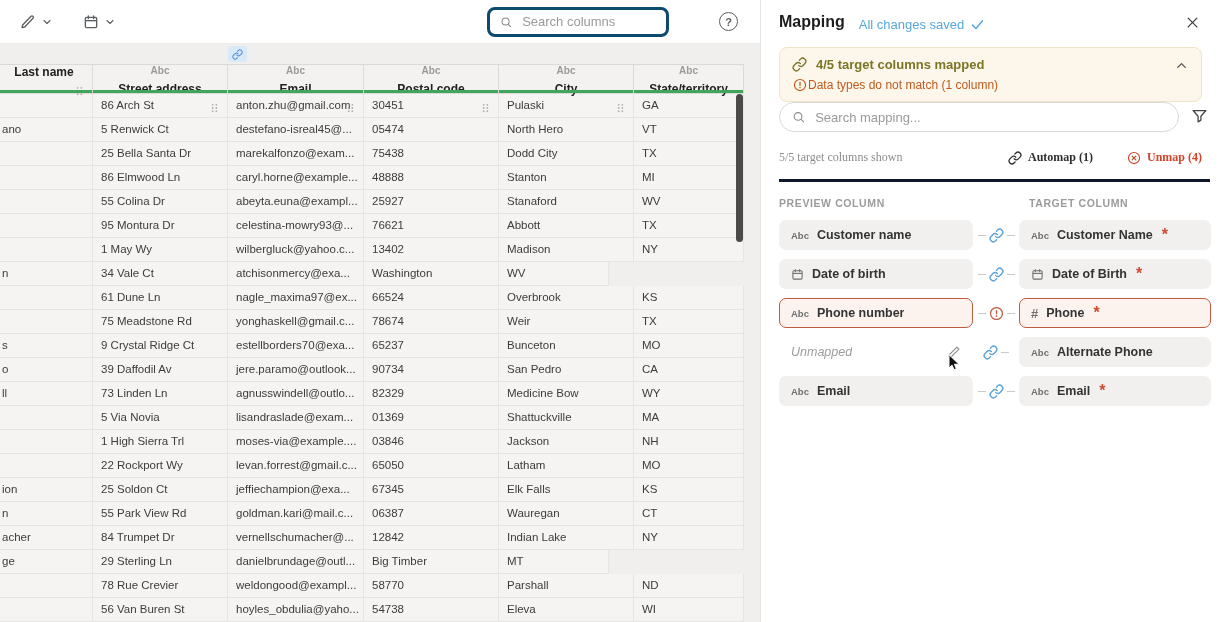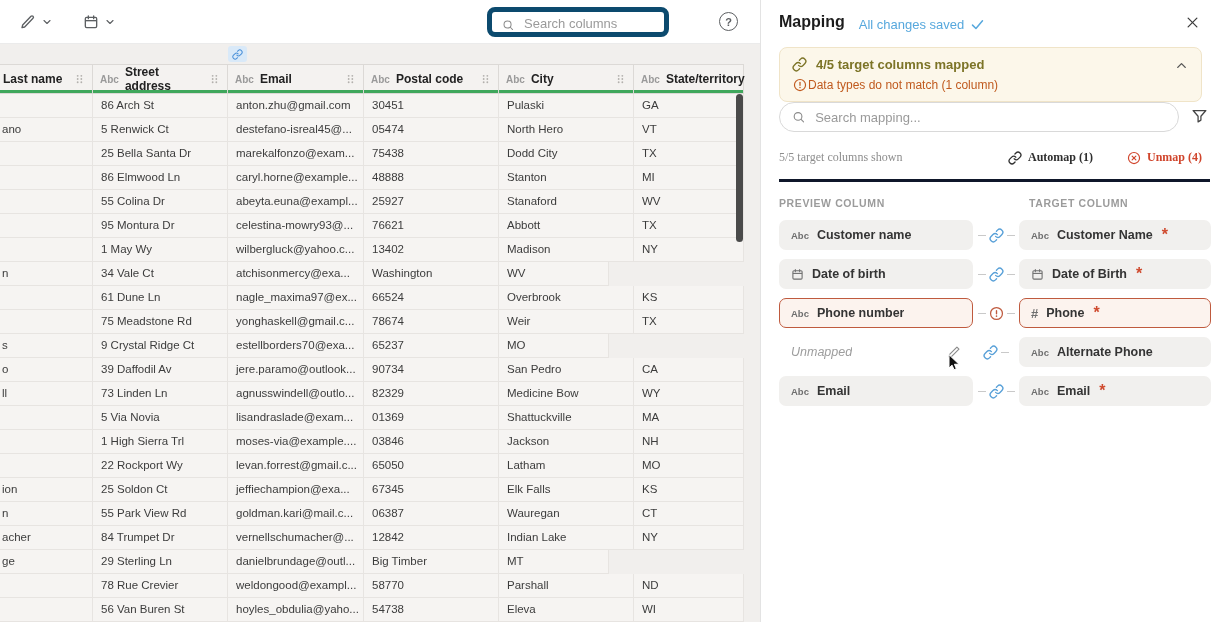--- a/index.html
+++ b/index.html
@@ -16,22 +16,22 @@
 
   .toolbar {
     height: 44px; display: flex; align-items: center;
     padding: 0 16px 0 20px; gap: 30px; background: #fff;
     border-bottom: 1px solid #ebebeb;
   }
   .tb-btn { display: flex; align-items: center; gap: 5px; background: none; border: none; color: #5c5f62; cursor: pointer; padding: 0; }
   .tb-btn svg { display: block; }
   .search-cols {
     margin-left: auto; width: 182px; height: 30px;
-    border: 5px solid #0c4a6e; border-radius: 8px; background: #fff;
-    display: flex; align-items: flex-end; gap: 8px; padding: 0 10px; color: #8a8a8a;
+    border: 3px solid #0c4a6e; border-radius: 8px; background: #fff;
+    display: flex; align-items: center; gap: 8px; padding: 0 10px; color: #8a8a8a;
   }
   .search-cols input { border: none; outline: none; width: 100%; font-size: 13px; color: #333; font-family: inherit; background: transparent; }
   .search-cols input::placeholder { color: #9a9a9a; }
   .help-btn { margin: 0 6px 0 20px; background: none; border: none; cursor: pointer; padding: 0; }
   .help-circle {
     width: 19px; height: 19px; border: 1.6px solid #5c5f62; border-radius: 50%;
     display: flex; align-items: center; justify-content: center;
     font-size: 11px; font-weight: 700; color: #5c5f62;
   }
 
@@ -39,21 +39,21 @@
   .link-badge {
     position: absolute; top: 2px; left: 228px; width: 19px; height: 16px;
     background: #d9e9f8; border-radius: 3px; color: #4a90d9;
     display: flex; align-items: center; justify-content: center; z-index: 3;
   }
   .thead { position: absolute; top: 20px; left: 0; height: 30px; display: flex; z-index: 2; }
   .th {
     position: relative; background: #f4f2f0;
     border: 1px solid #dcd9d6; border-left: none;
     display: flex; align-items: center; gap: 6px; padding: 0 7px;
-    font-size: 12px; font-weight: 700; color: #222;
+    font-size: 12px; font-weight: 700; color: #222; flex-direction: column;
   }
   .th::after { content: ""; position: absolute; left: 0; right: 0; bottom: 0; height: 3px; background: #3fa75c; }
   .th .ttype { color: #9a9a9a; font-size: 10px; font-weight: 600; }
   .th .handle { margin-left: auto; color: #b3b0ad; flex: none; }
   .c0 { width: 93px; }
   .c1 { width: 135px; }
   .c2 { width: 136px; }
   .c3 { width: 135px; }
   .c4 { width: 135px; }
   .c5 { width: 110px; }
@@ -352,20 +352,21 @@
             <div class="cell c2">yonghaskell@gmail.c...</div>
             <div class="cell c3">78674</div>
             <div class="cell c4">Weir</div>
             <div class="cell c5">TX</div>
           </div>
           <div class="trow">
             <div class="cell c0">s</div>
             <div class="cell c1">9 Crystal Ridge Ct</div>
             <div class="cell c2">estellborders70@exa...</div>
             <div class="cell c3">65237</div>
+            <div class="cell c4">Bunceton</div>
             <div class="cell c5">MO</div>
           </div>
           <div class="trow">
             <div class="cell c0">o</div>
             <div class="cell c1">39 Daffodil Av</div>
             <div class="cell c2">jere.paramo@outlook...</div>
             <div class="cell c3">90734</div>
             <div class="cell c4">San Pedro</div>
             <div class="cell c5">CA</div>
           </div>

